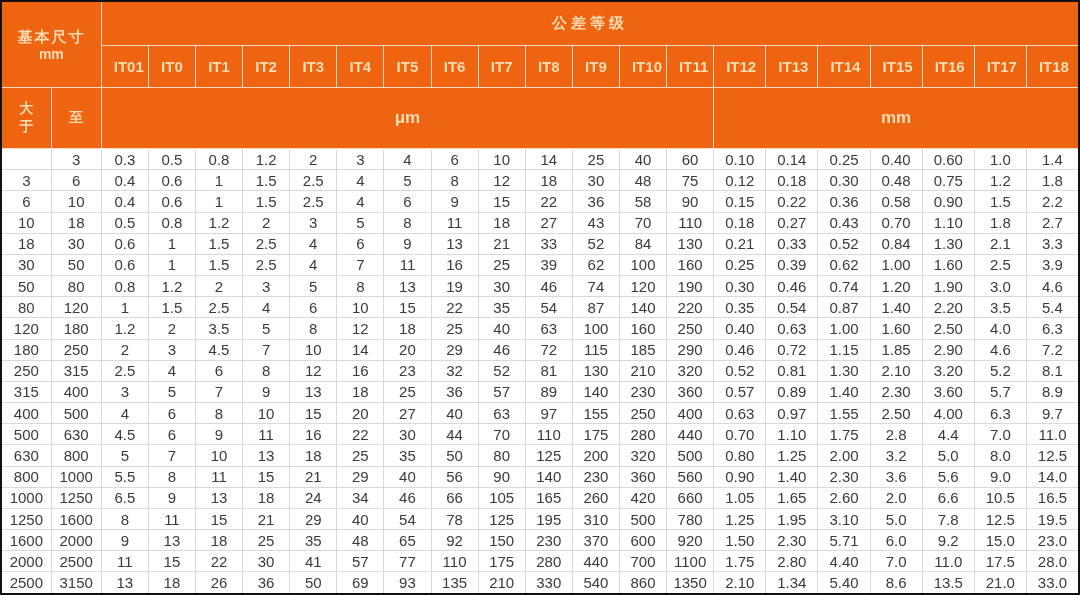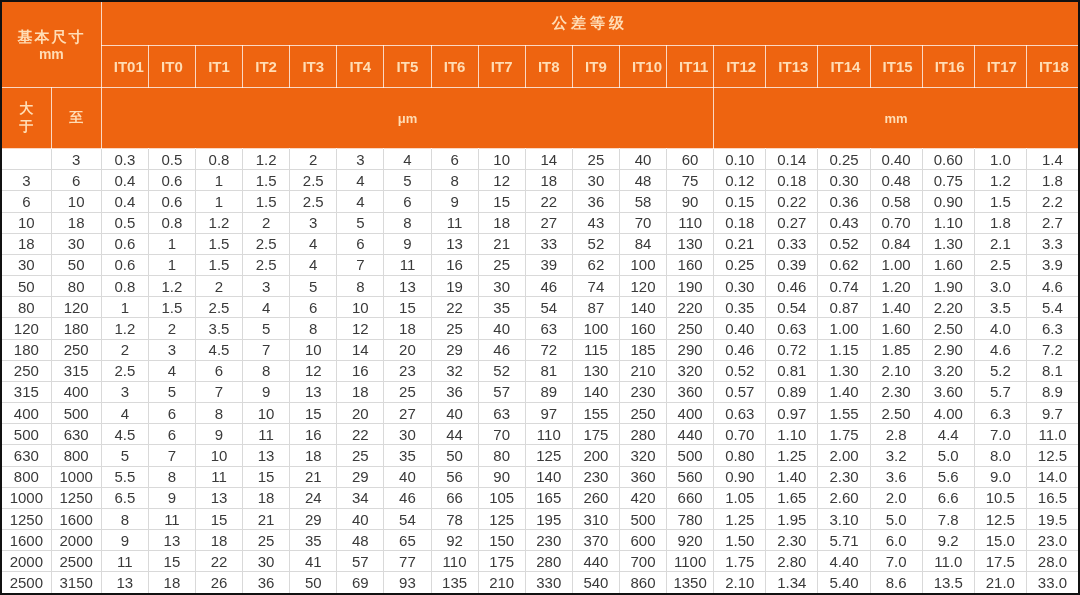--- a/index.html
+++ b/index.html
@@ -35,21 +35,21 @@
   }
   tr.hdr-row-1 { height: 20px; }
   tr.hdr-row-2 { height: 29px; }
   tr.hdr-row-3 { height: 18px; }
 
   th.corner-th { vertical-align: middle; }
   .corner-line1 { font-size: 15px; letter-spacing: 2px; line-height: 1.35; }
   .corner-line2 { font-size: 14px; font-weight: bold; line-height: 1.1; }
   th.title-th { font-size: 15px; letter-spacing: 4px; margin-top: 41px; }
   th.it-th { font-size: 15px; }
-  th.unit-th { font-size: 13px; font-weight: bold; margin-top: 39px; }
+  th.unit-th { font-size: 17px; font-weight: bold; margin-top: 39px; }
   th.overto-th { font-size: 14px; }
 
   tbody td {
     background: #ffffff;
     border: 1px solid var(--grid, #D9D9D9);
     color: var(--cell-text, #3A3A3A);
     font-size: 15px;
     text-align: center;
     vertical-align: middle;
     padding: 0;

